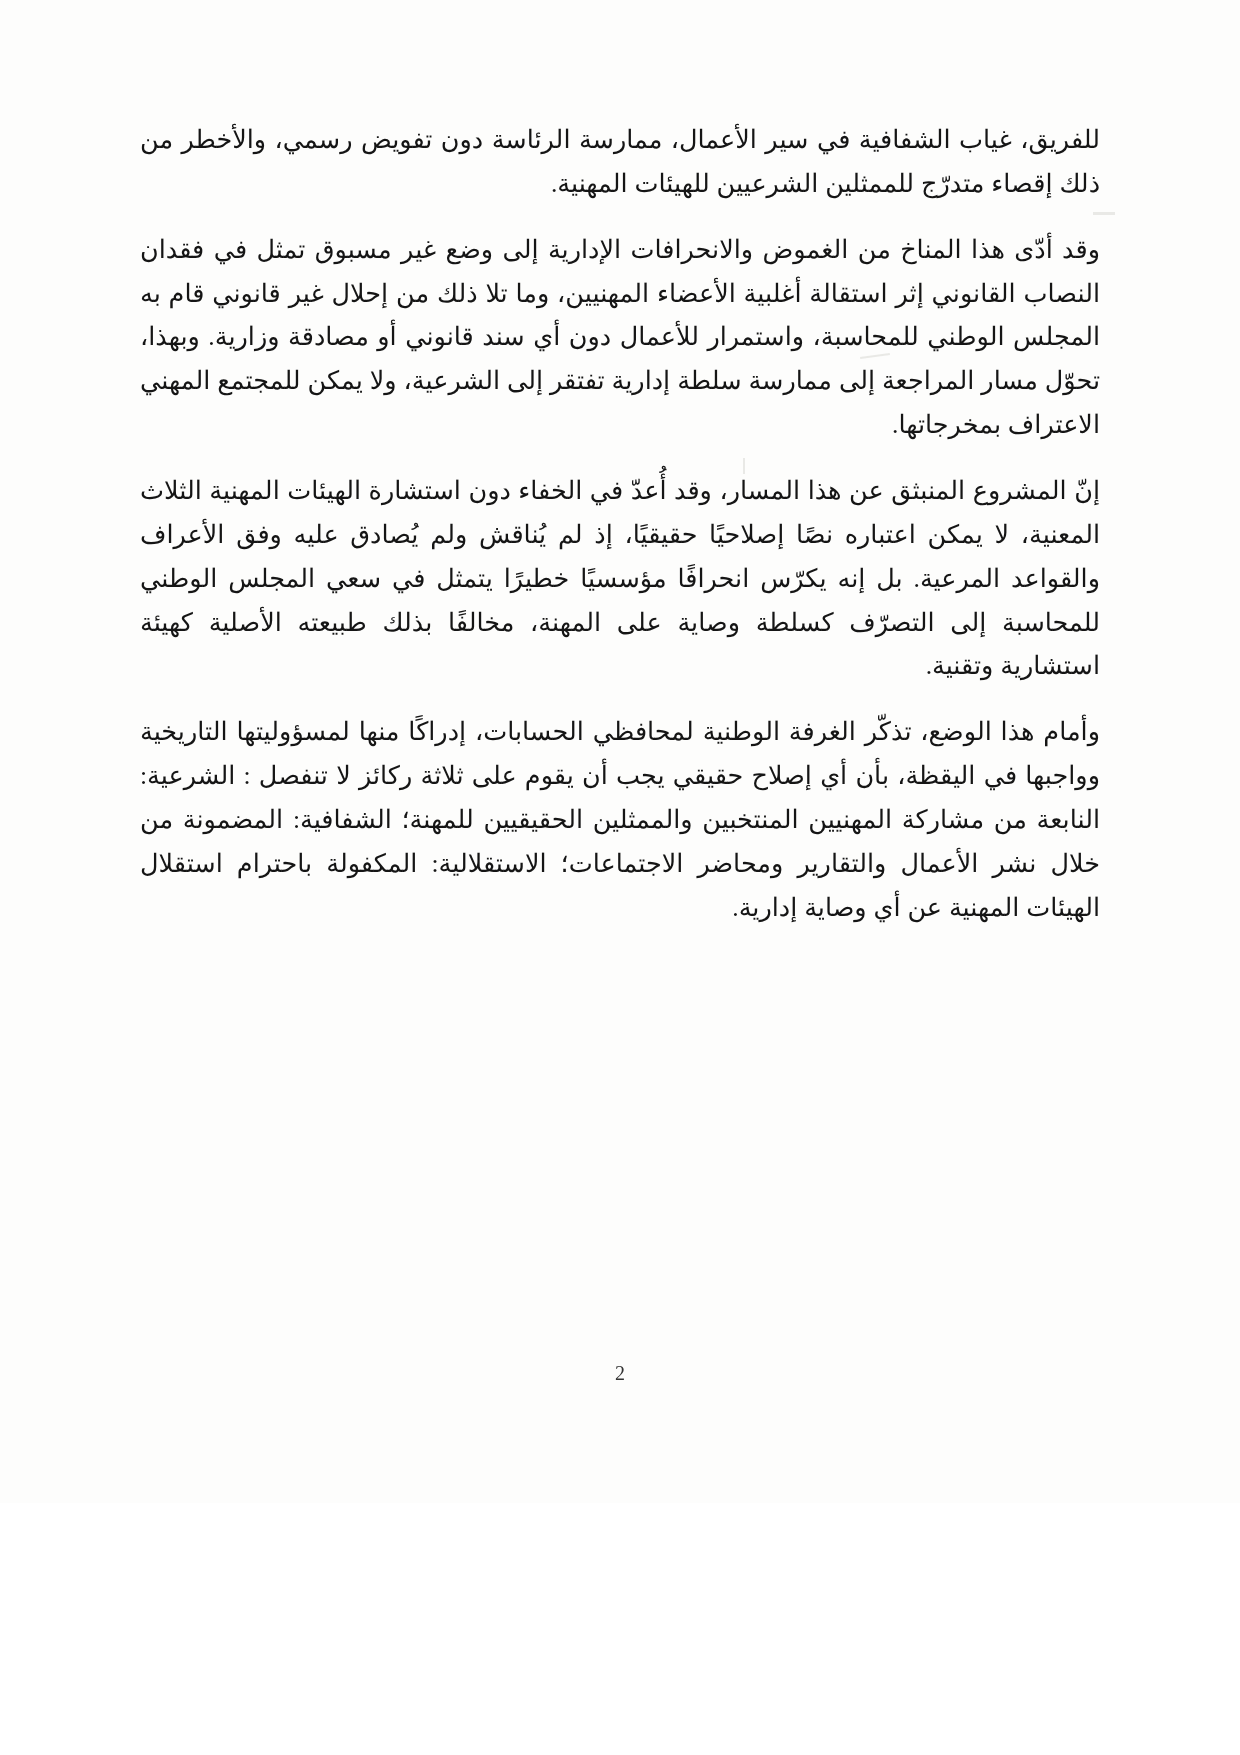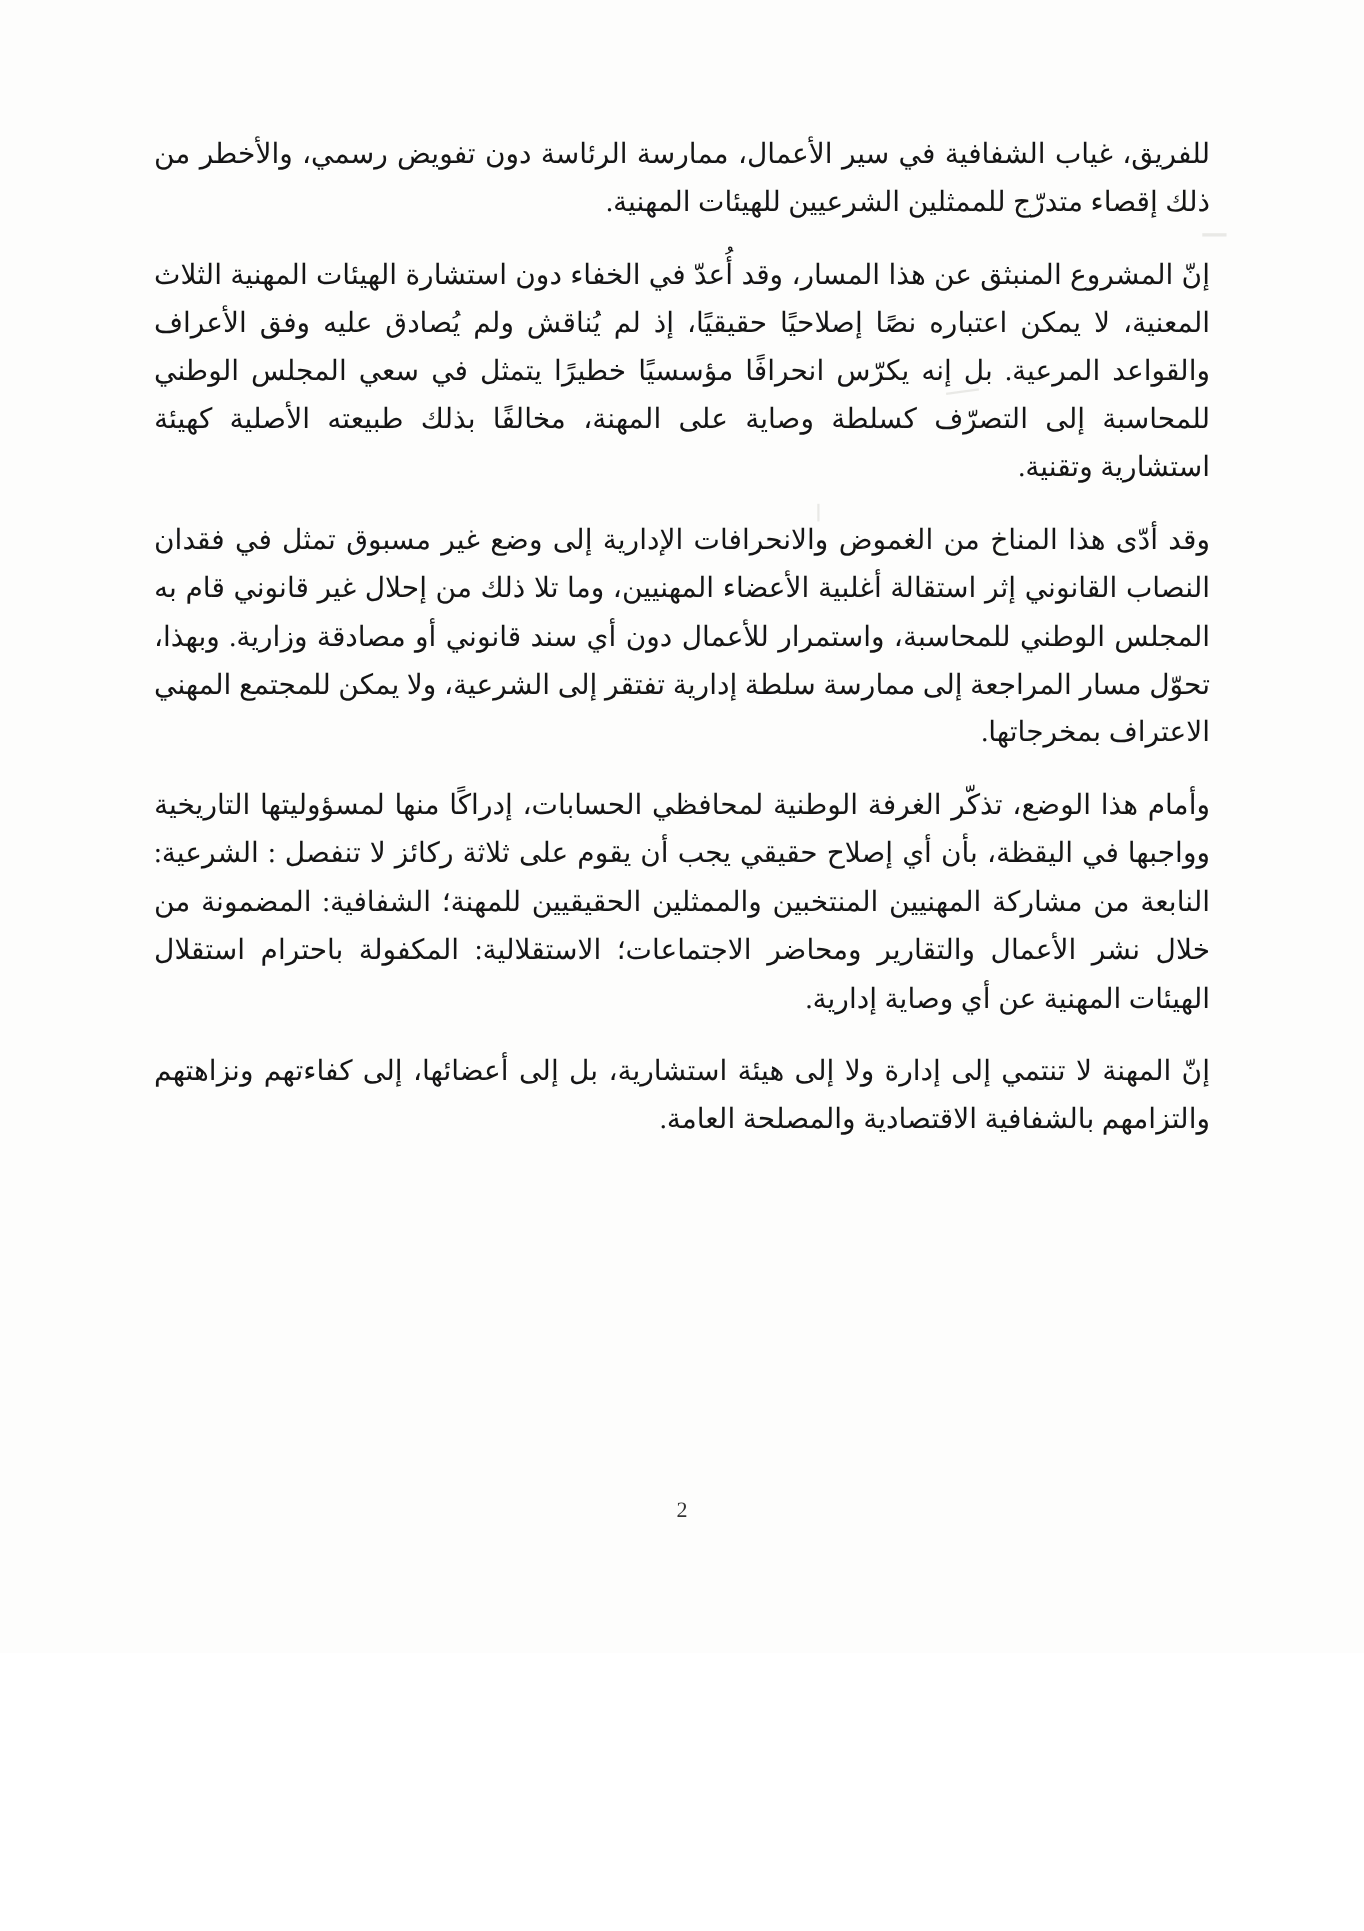--- a/index.html
+++ b/index.html
@@ -58,20 +58,19 @@
 <body>
 
 <div class="page">
 
   <div class="speck" style="top:212px; right:125px; width:22px; height:3px;"></div>
   <div class="speck" style="top:355px; right:350px; width:30px; height:2px; transform:rotate(-8deg);"></div>
   <div class="speck" style="top:458px; right:495px; width:2px; height:16px;"></div>
 
   <div class="content">
     <p class="para">للفريق، غياب الشفافية في سير الأعمال، ممارسة الرئاسة دون تفويض رسمي، والأخطر من ذلك إقصاء متدرّج للممثلين الشرعيين للهيئات المهنية.</p>
+    <p class="para">وقد أدّى هذا المناخ من الغموض والانحرافات الإدارية إلى وضع غير مسبوق تمثل في فقدان النصاب القانوني إثر استقالة أغلبية الأعضاء المهنيين، وما تلا ذلك من إحلال غير قانوني قام به المجلس الوطني للمحاسبة، واستمرار للأعمال دون أي سند قانوني أو مصادقة وزارية. وبهذا، تحوّل مسار المراجعة إلى ممارسة سلطة إدارية تفتقر إلى الشرعية، ولا يمكن للمجتمع المهني الاعتراف بمخرجاتها.</p>
     <p class="para">إنّ المشروع المنبثق عن هذا المسار، وقد أُعدّ في الخفاء دون استشارة الهيئات المهنية الثلاث المعنية، لا يمكن اعتباره نصًا إصلاحيًا حقيقيًا، إذ لم يُناقش ولم يُصادق عليه وفق الأعراف والقواعد المرعية. بل إنه يكرّس انحرافًا مؤسسيًا خطيرًا يتمثل في سعي المجلس الوطني للمحاسبة إلى التصرّف كسلطة وصاية على المهنة، مخالفًا بذلك طبيعته الأصلية كهيئة استشارية وتقنية.</p>
-    <p class="para">وقد أدّى هذا المناخ من الغموض والانحرافات الإدارية إلى وضع غير مسبوق تمثل في فقدان النصاب القانوني إثر استقالة أغلبية الأعضاء المهنيين، وما تلا ذلك من إحلال غير قانوني قام به المجلس الوطني للمحاسبة، واستمرار للأعمال دون أي سند قانوني أو مصادقة وزارية. وبهذا، تحوّل مسار المراجعة إلى ممارسة سلطة إدارية تفتقر إلى الشرعية، ولا يمكن للمجتمع المهني الاعتراف بمخرجاتها.</p>
     <p class="para">وأمام هذا الوضع، تذكّر الغرفة الوطنية لمحافظي الحسابات، إدراكًا منها لمسؤوليتها التاريخية وواجبها في اليقظة، بأن أي إصلاح حقيقي يجب أن يقوم على ثلاثة ركائز لا تنفصل : الشرعية: النابعة من مشاركة المهنيين المنتخبين والممثلين الحقيقيين للمهنة؛ الشفافية: المضمونة من خلال نشر الأعمال والتقارير ومحاضر الاجتماعات؛ الاستقلالية: المكفولة باحترام استقلال الهيئات المهنية عن أي وصاية إدارية.</p>
-    <p class="para">إنّ المهنة لا تنتمي إلى إدارة ولا إلى هيئة استشارية، بل إلى أعضائها، إلى كفاءتهم ونزاهتهم والتزامهم بالشفافية الاقتصادية والمصلحة العامة.</p>
   </div>
 
   <div class="page-number">2</div>
 </div>
 
 </body></html>

